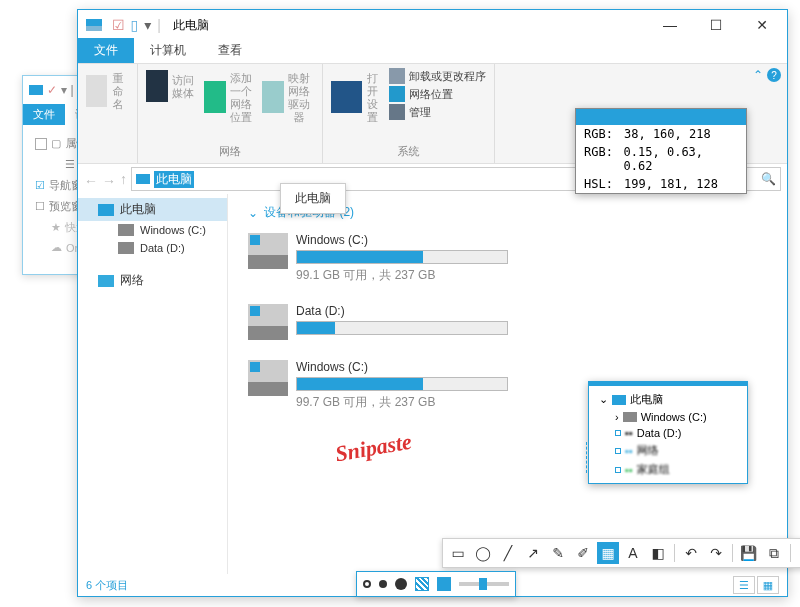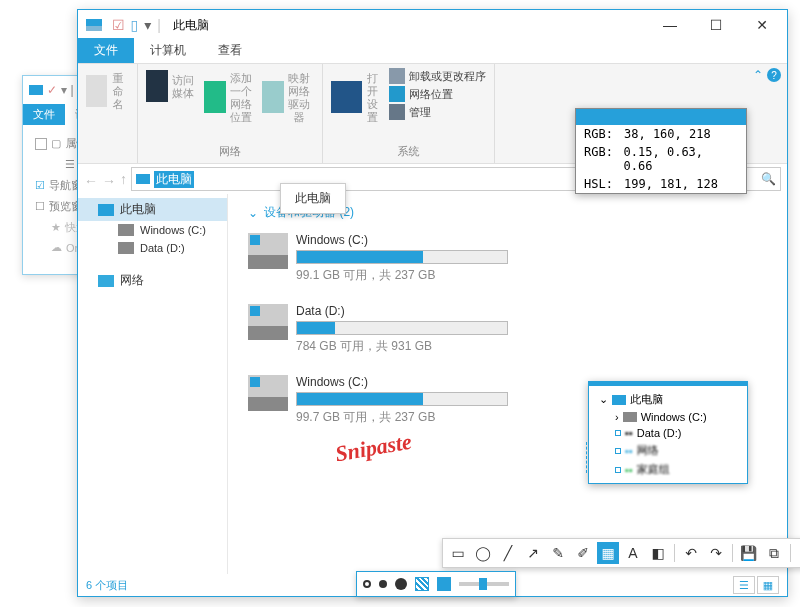--- a/index.html
+++ b/index.html
@@ -271,21 +271,20 @@
       <div class="dstat">99.1 GB 可用，共 237 GB</div>
     </div>
           </div>
           <div class="drive">
             <div class="dicon"></div>
     <div class="dinfo">
       <div class="dname">Data (D:)</div>
       <div class="dbar">
                 <div class="fill" style="width:18%"></div>
               </div>
-      <div class="dstat">784 GB 可用，共 931 GB</div>
     </div>
           </div>
           <div class="drive">
             <div class="dicon"></div>
     <div class="dinfo">
       <div class="dname">Windows (C:)</div>
       <div class="dbar">
                 <div class="fill" style="width:60%"></div>
               </div>
       <div class="dstat">99.7 GB 可用，共 237 GB</div>
@@ -309,21 +308,21 @@
 <div class="snipaste-text">Snipaste</div>
 
 <div class="color-picker">
   <div class="swatch"></div>
   <div class="row">
       <span class="k">RGB:</span>
       <span>38, 160, 218</span>
     </div>
   <div class="row">
       <span class="k">RGB:</span>
-      <span>0.15, 0.63, 0.66</span>
+      <span>0.15, 0.63, 0.62</span>
     </div>
   <div class="row">
       <span class="k">HSL:</span>
       <span>199, 181, 128</span>
     </div>
 </div>
 
 <div class="floating-tree">
   <div class="thead"></div>
   <div class="titem">

